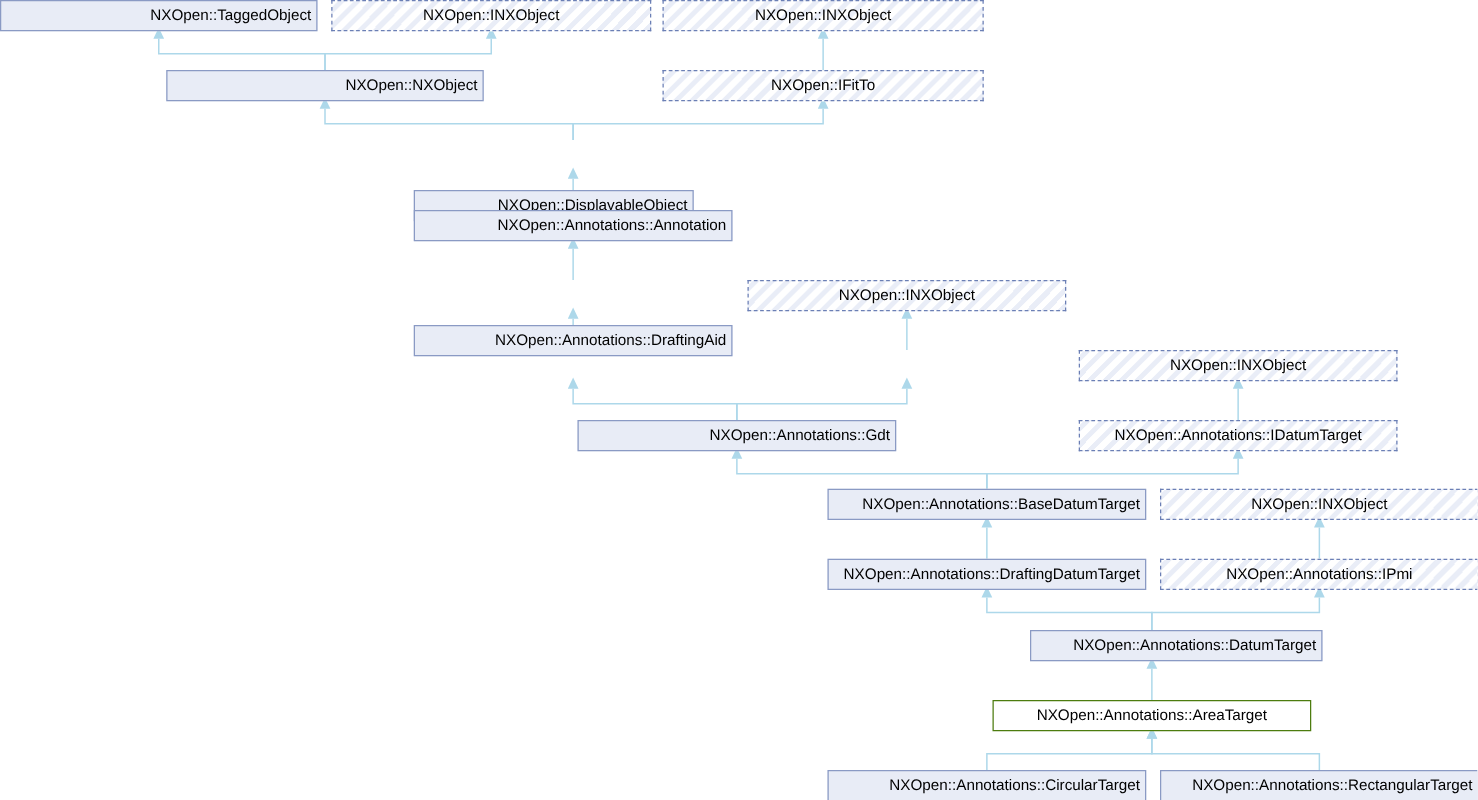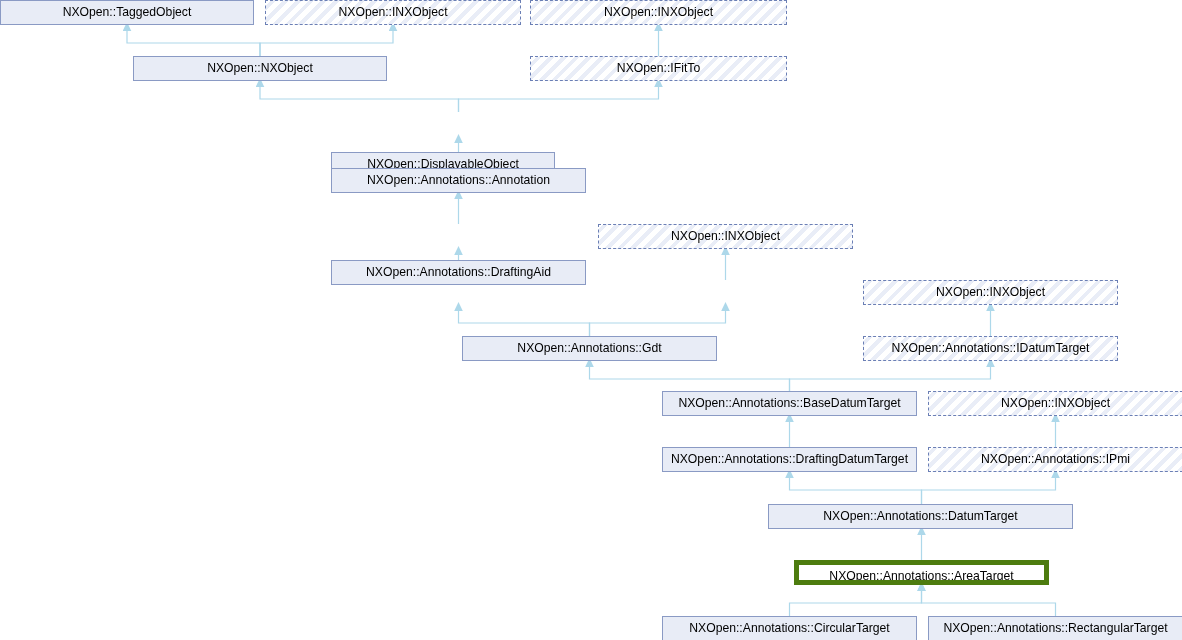--- a/index.html
+++ b/index.html
@@ -35,25 +35,26 @@
     font-size: 12.2px;
     color: #000000;
     white-space: nowrap;
     overflow: hidden;
     letter-spacing: 0px;
   }
   
   .node.solid {
     background: #e8ecf6;
     border: 1px solid #8a9ac4;
+    text-align: right;
   }
   
   .node.current {
     background: #ffffff;
-    border: 5px solid #4d7c0f;
+    border: 1px solid #4d7c0f;
   }
   
   .node.iface {
     border: 1px dashed #6b7fb5;
     background-color: #ffffff;
     background-image: repeating-linear-gradient(
       -45deg,
       #e9edf7 0px,
       #e9edf7 4px,
       #ffffff 4px,
@@ -138,21 +139,21 @@
     </div>
     <div class="node iface" style="left: 928px; top: 391px; width: 255px;">
       <span class="node-label">NXOpen::INXObject</span>
     </div>
     <div class="node solid" style="left: 662px; top: 447px; width: 255px;">
       <span class="node-label">NXOpen::Annotations::DraftingDatumTarget</span>
     </div>
     <div class="node iface" style="left: 928px; top: 447px; width: 255px;">
       <span class="node-label">NXOpen::Annotations::IPmi</span>
     </div>
-    <div class="node solid" style="left: 768px; top: 504px; width: 305px;">
+    <div class="node solid" style="left: 824px; top: 504px; width: 234px;">
       <span class="node-label">NXOpen::Annotations::DatumTarget</span>
     </div>
     <div class="node current" style="left: 794px; top: 560px; width: 255px;">
       <span class="node-label">NXOpen::Annotations::AreaTarget</span>
     </div>
     <div class="node solid" style="left: 662px; top: 616px; width: 255px;">
       <span class="node-label">NXOpen::Annotations::CircularTarget</span>
     </div>
     <div class="node solid" style="left: 928px; top: 616px; width: 255px;">
       <span class="node-label">NXOpen::Annotations::RectangularTarget</span>

